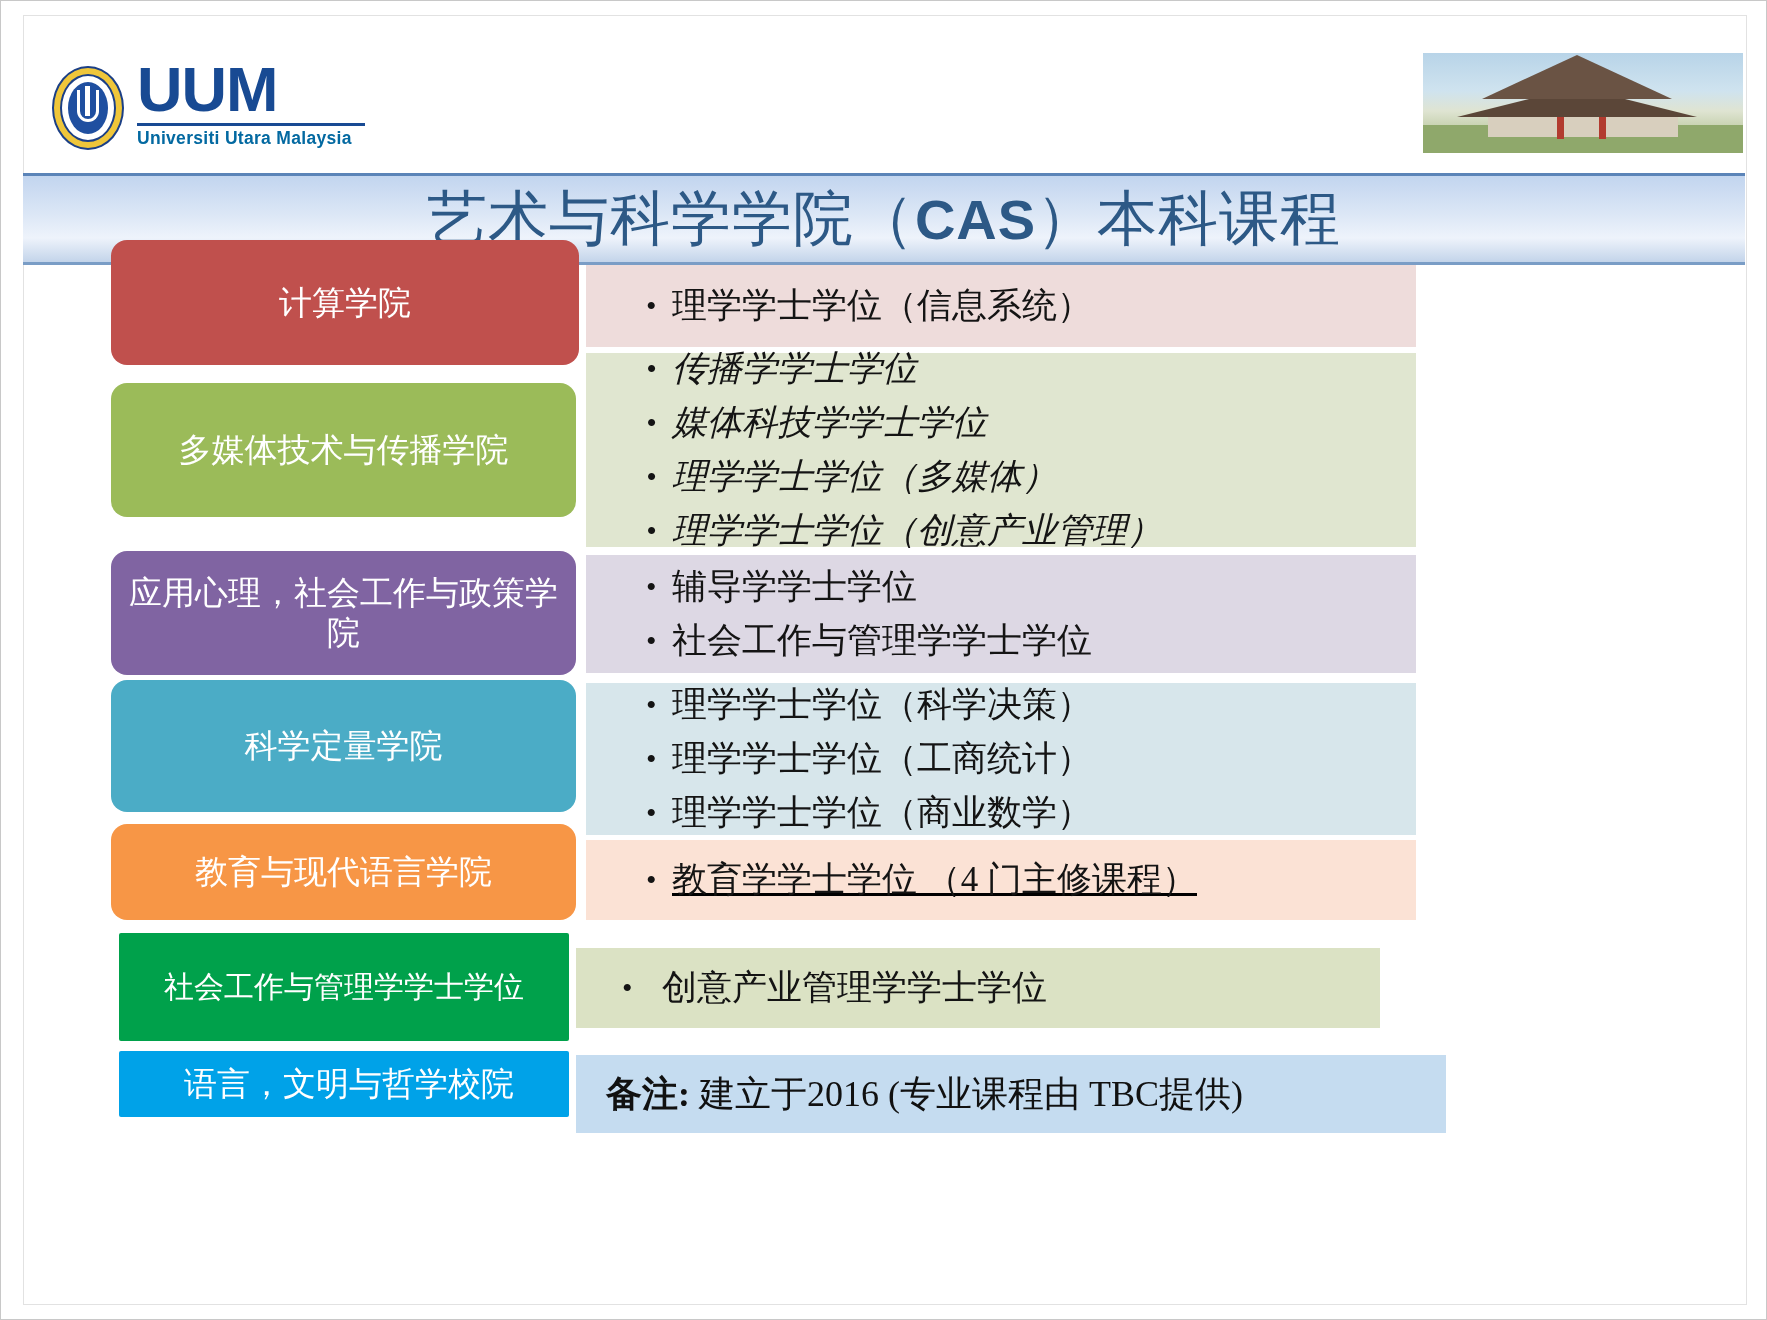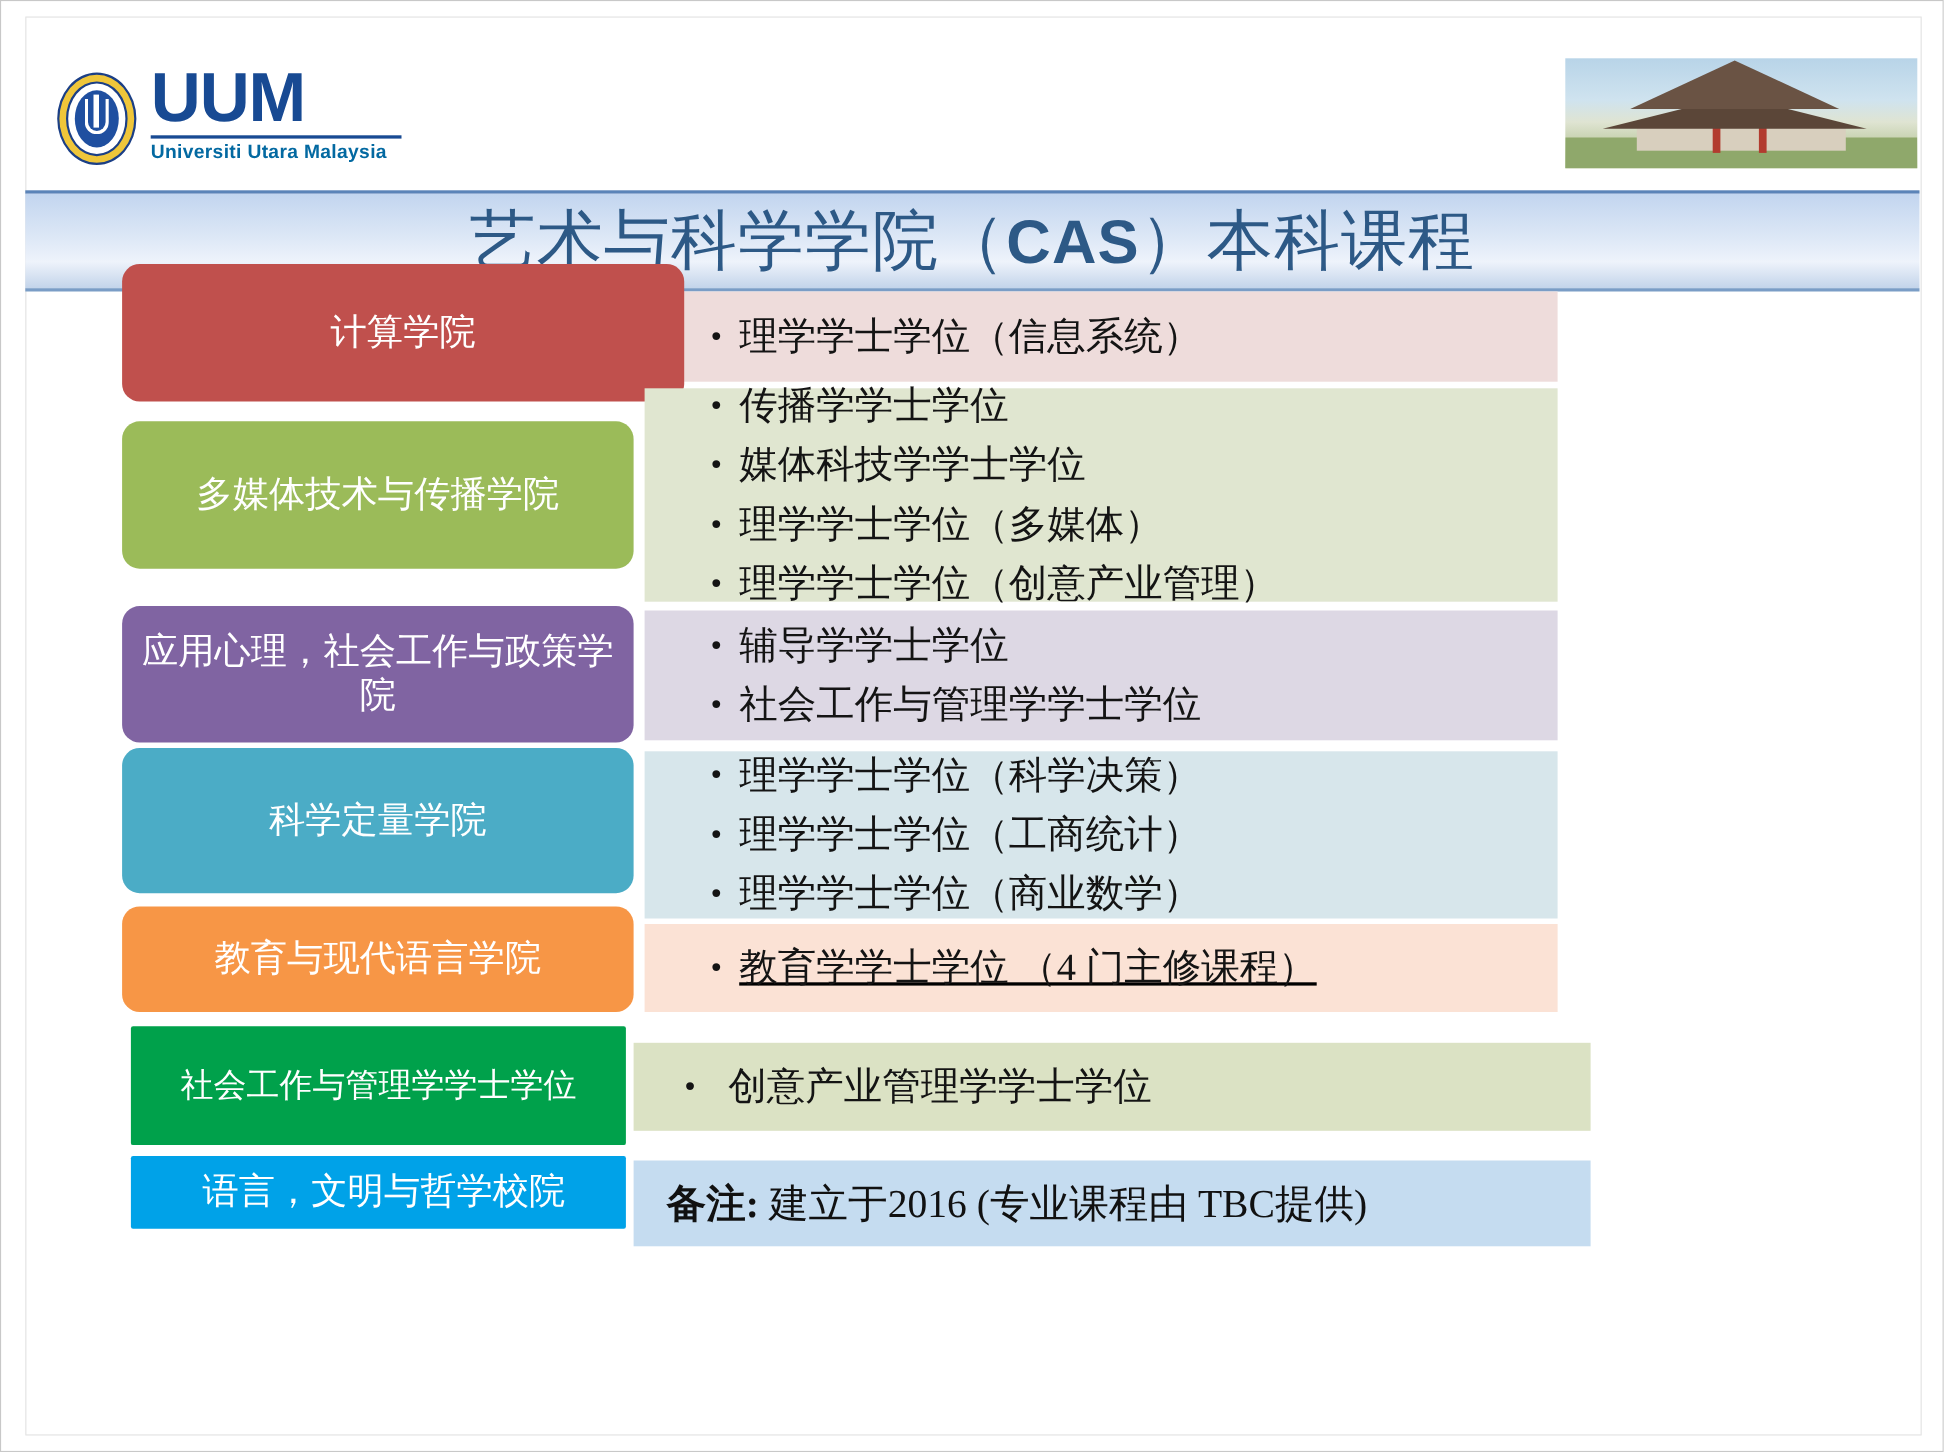--- a/index.html
+++ b/index.html
@@ -298,25 +298,25 @@
     </div>
   </div>
 
   <div class="chart">
 
     <div class="content-box" style="left:585px; top:0px; width:830px; height:82px; background:#eedcdb;">
       <ul>
         <li>理学学士学位（信息系统）</li>
       </ul>
     </div>
-    <div class="school-box" style="left:110px; top:-25px; width:511px; height:125px; background:#c0504d;">
+    <div class="school-box" style="left:110px; top:-25px; width:468px; height:125px; background:#c0504d;">
       <span>计算学院</span>
     </div>
 
-    <div class="content-box" style="left:585px; top:88px; width:830px; height:194px; background:#e0e6d0;">
+    <div class="content-box" style="left:585px; top:88px; width:830px; height:194px; background:#e0e6d0;font-style:italic;">
       <ul>
         <li>传播学学士学位</li>
         <li>媒体科技学学士学位</li>
         <li>理学学士学位（多媒体）</li>
         <li>理学学士学位（创意产业管理）</li>
       </ul>
     </div>
     <div class="school-box" style="left:110px; top:118px; width:465px; height:134px; background:#9bbb59;">
       <span>多媒体技术与传播学院</span>
     </div>
@@ -344,21 +344,21 @@
 
     <div class="content-box" style="left:585px; top:575px; width:830px; height:80px; background:#fbe2d5;text-decoration:underline;">
       <ul>
         <li>教育学学士学位 （4 门主修课程）</li>
       </ul>
     </div>
     <div class="school-box" style="left:110px; top:559px; width:465px; height:96px; background:#f79646;">
       <span>教育与现代语言学院</span>
     </div>
 
-    <div class="content-box" style="left:575px; top:683px; width:870px; height:80px; background:#dbe2c4;">
+    <div class="content-box" style="left:575px; top:683px; width:804px; height:80px; background:#dbe2c4;">
         <ul>
           <li class="wide-bullet">创意产业管理学学士学位</li>
         </ul>
     </div>
     <div class="school-box sq" style="left:118px; top:668px; width:450px; height:108px; background:#00a14b; font-size:30px;">
       <span>社会工作与管理学学士学位</span>
     </div>
 
     <div class="note-box" style="left:575px; top:790px; width:870px; height:78px; background:#c5dcf0;">
       <div class="note-text">

